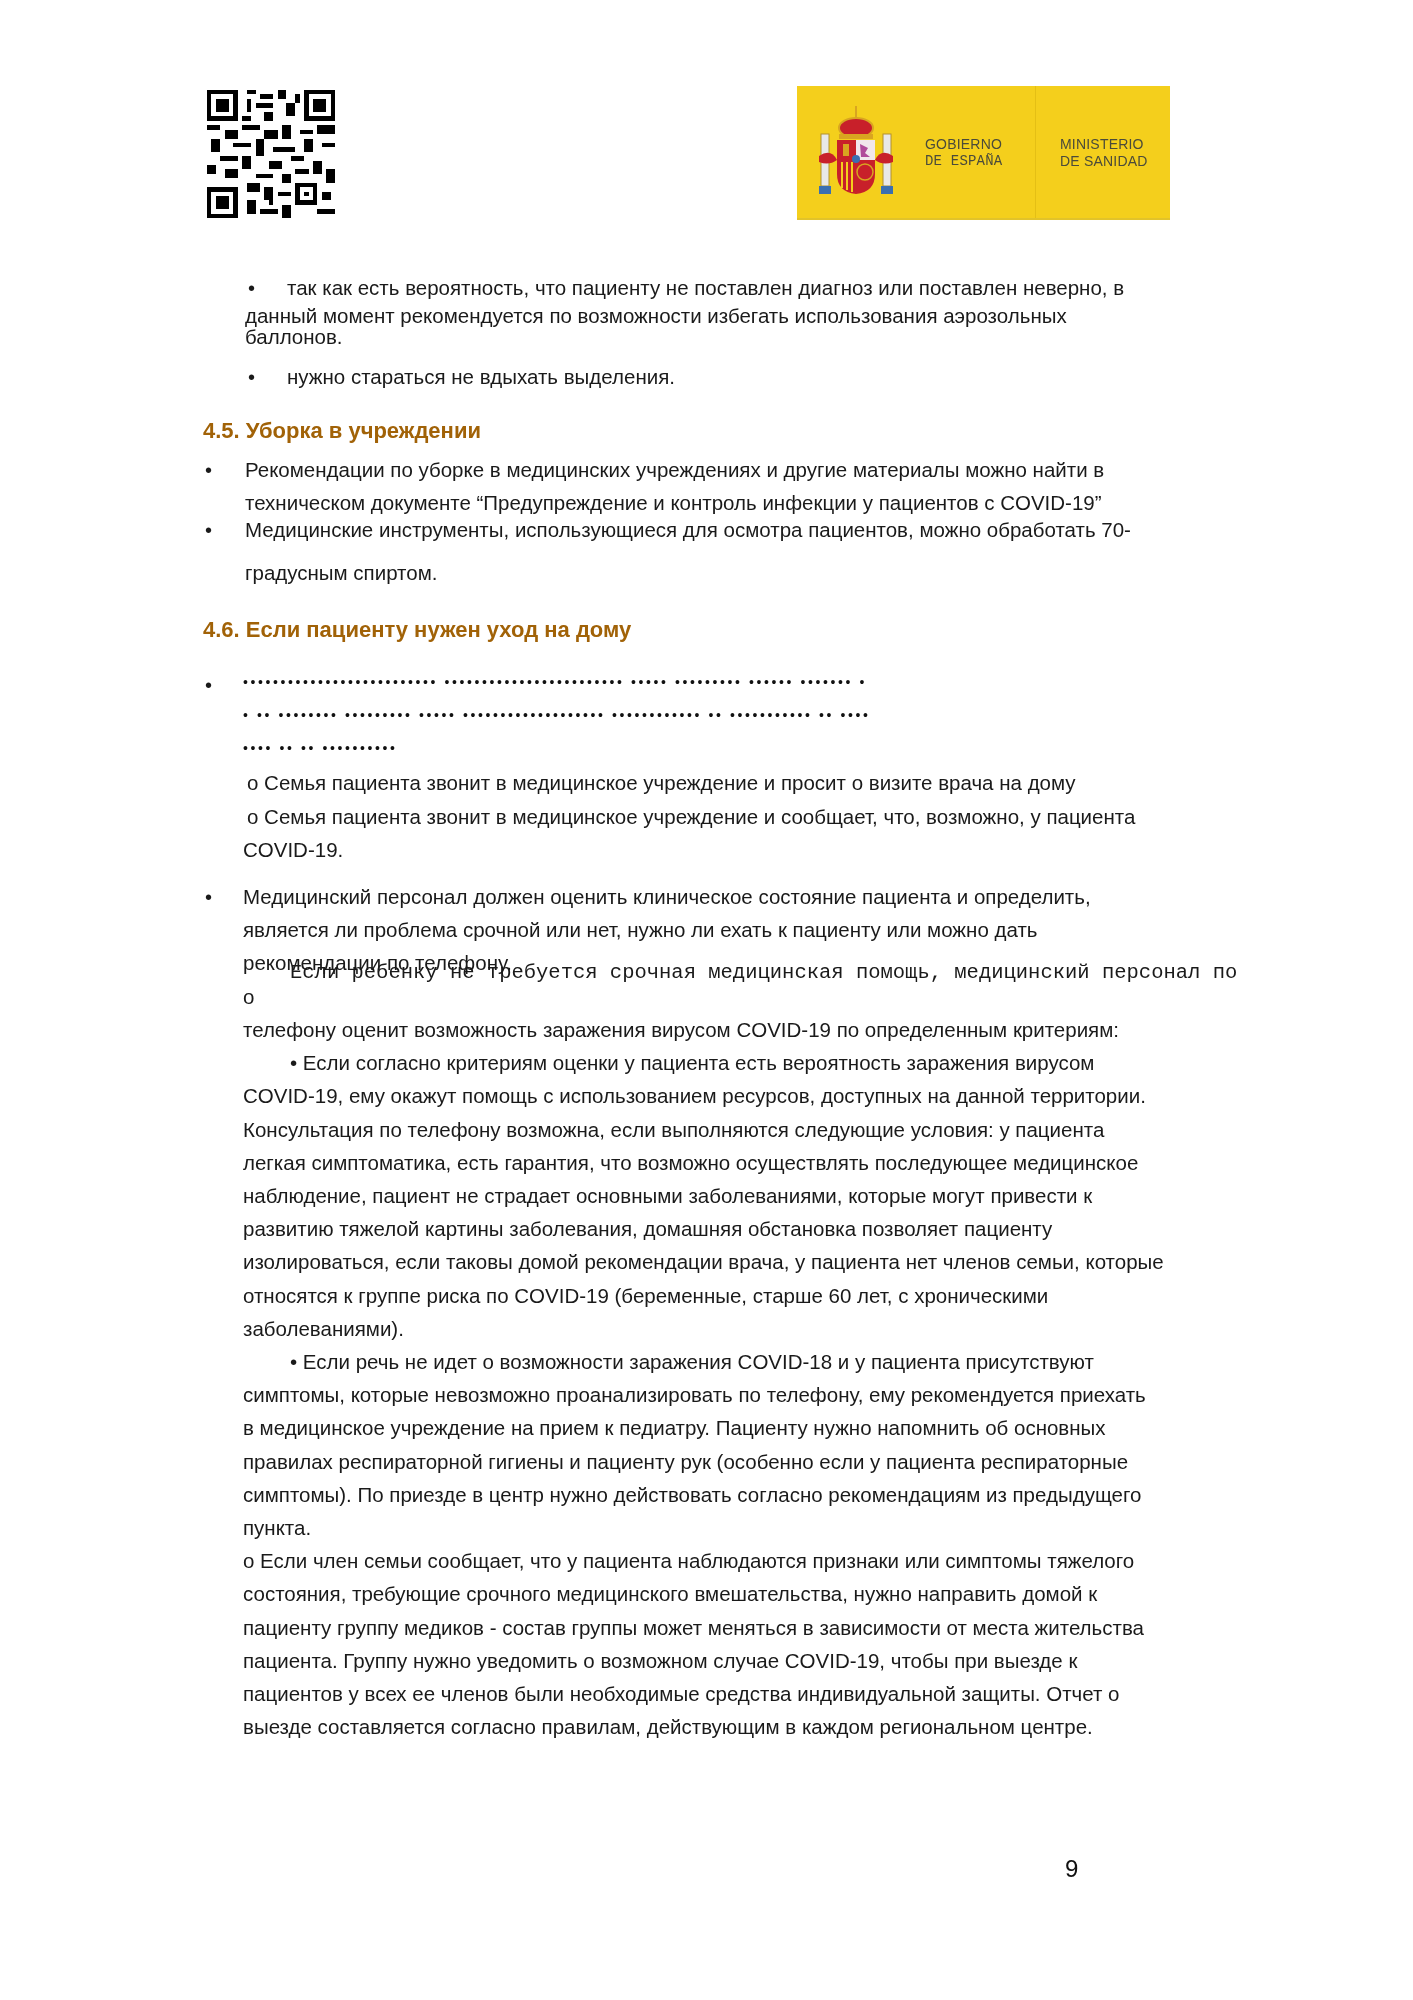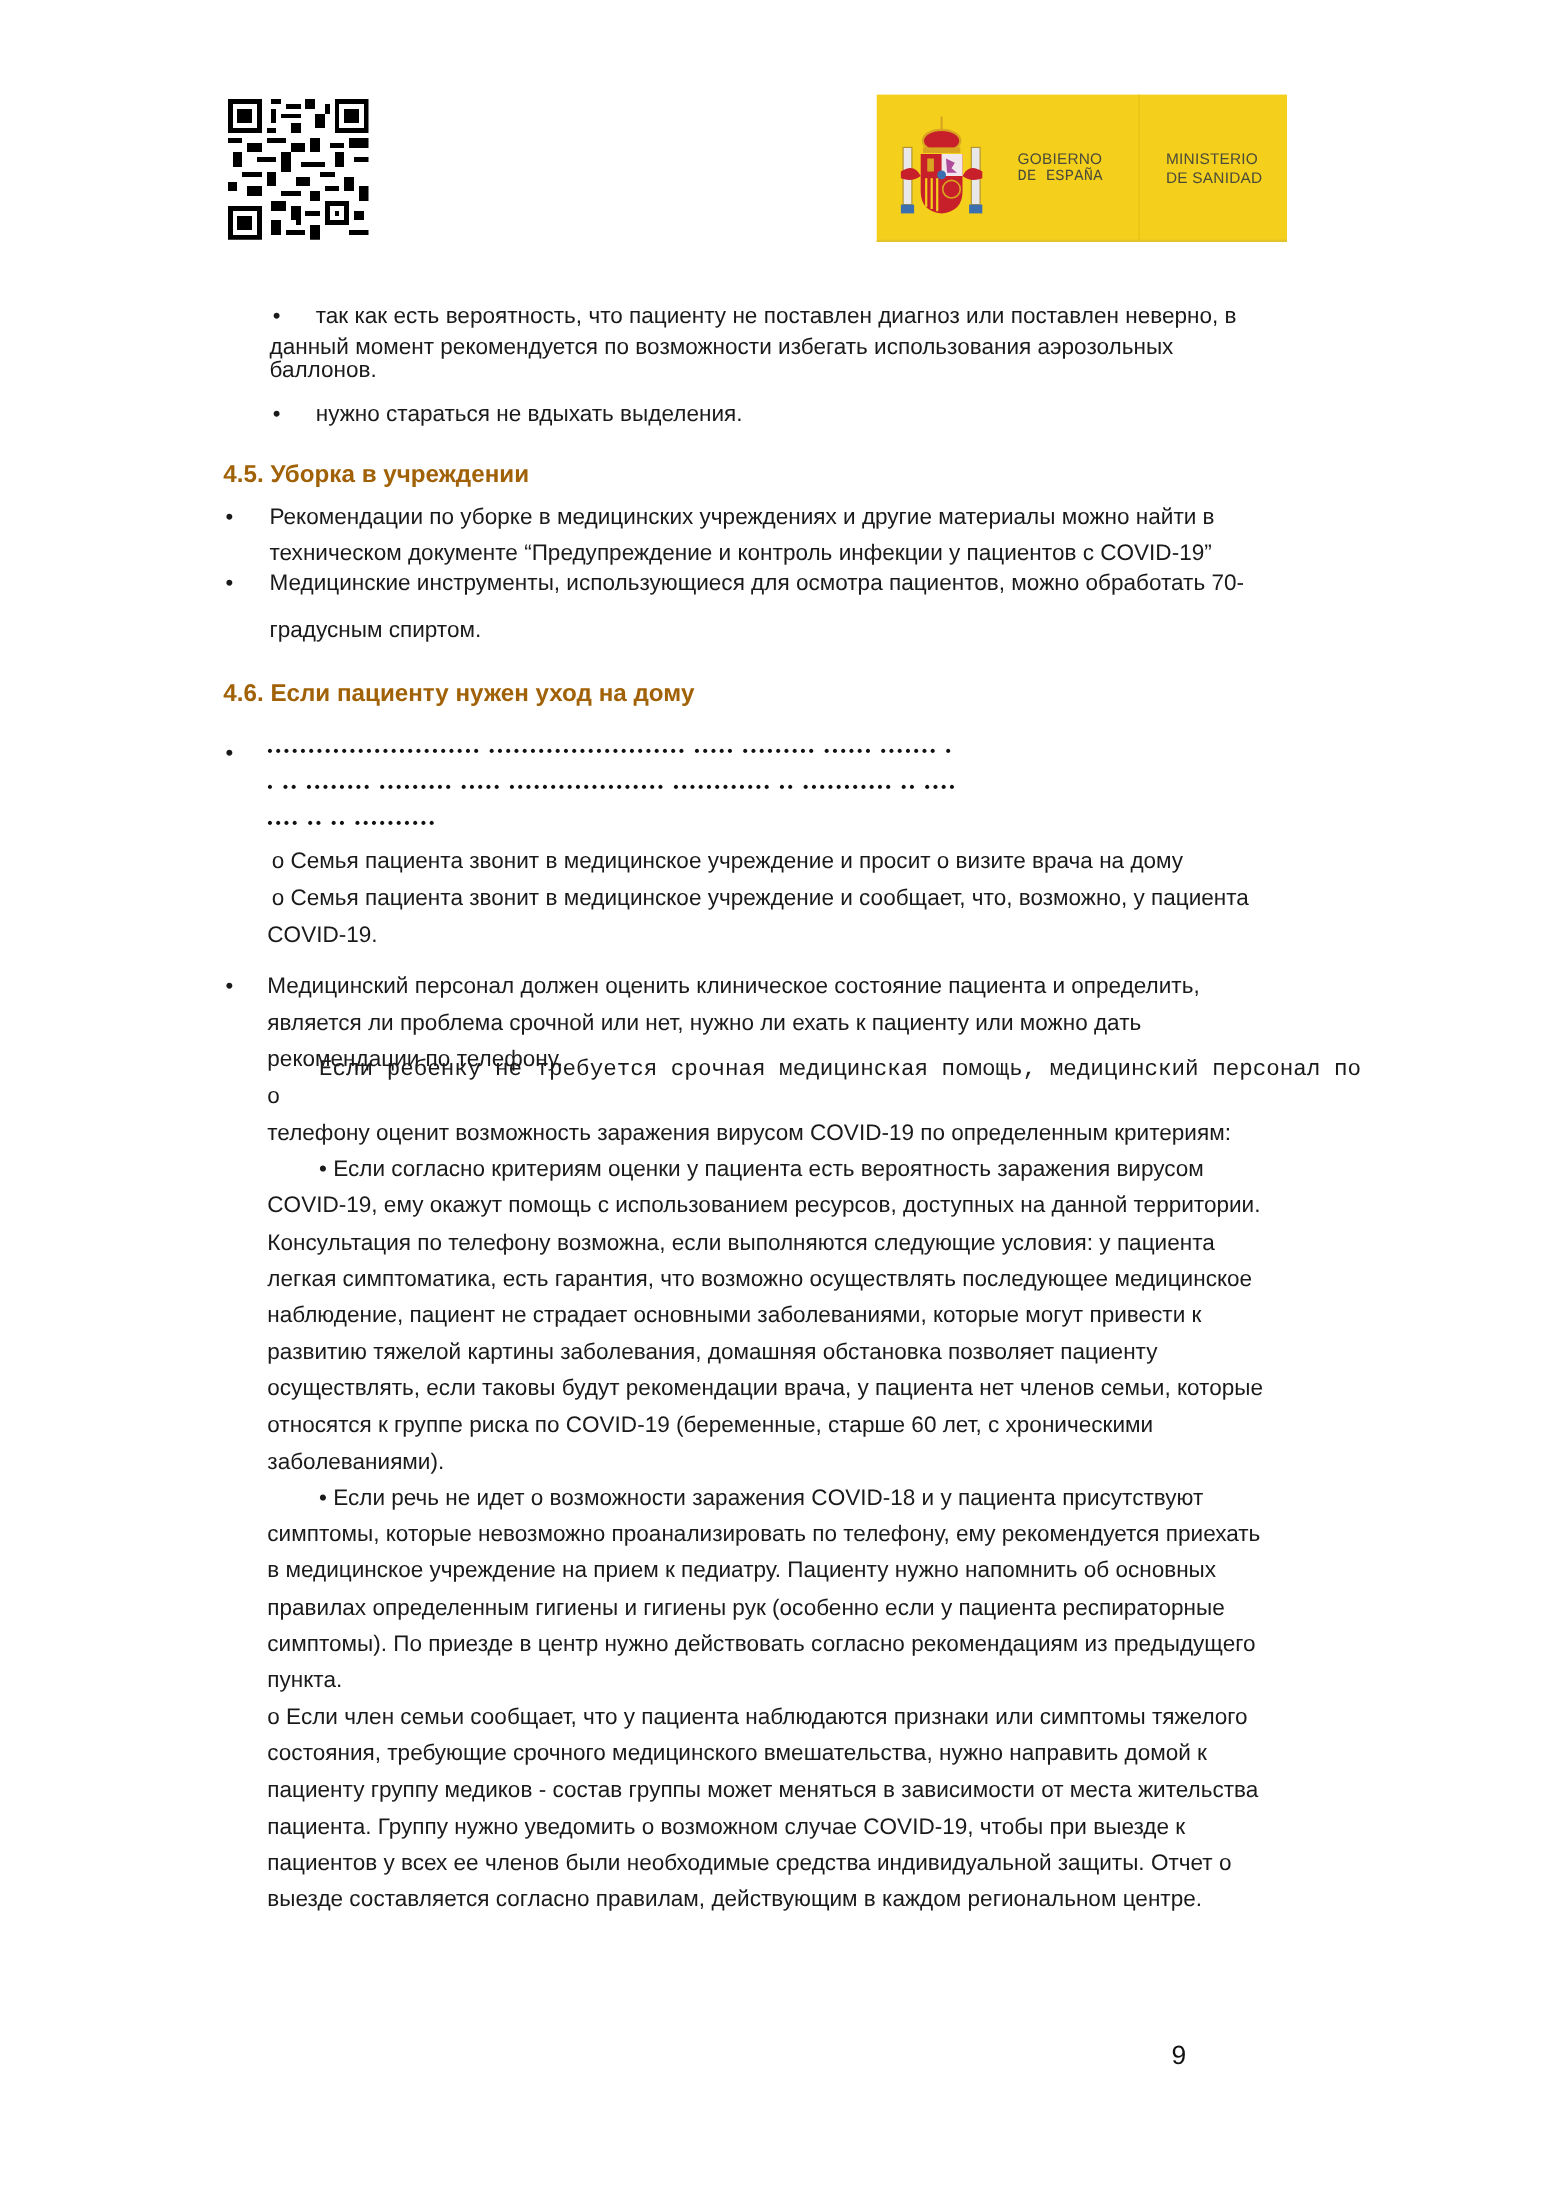--- a/index.html
+++ b/index.html
@@ -135,28 +135,28 @@
 <div class="ln" style="left:243px;top:984px;">о</div>
 <div class="ln" style="left:290px;top:960px;font-family:Liberation Mono, monospace;">Если ребенку не требуется срочная медицинская помощь, медицинский персонал по</div>
 <div class="ln" style="left:243px;top:1017px;">телефону оценит возможность заражения вирусом COVID-19 по определенным критериям:</div>
 
 <div class="ln" style="left:290px;top:1050px;">• Если согласно критериям оценки у пациента есть вероятность заражения вирусом</div>
 <div class="ln" style="left:243px;top:1083px;">COVID-19, ему окажут помощь с использованием ресурсов, доступных на данной территории.</div>
 <div class="ln" style="left:243px;top:1117px;">Консультация по телефону возможна, если выполняются следующие условия: у пациента</div>
 <div class="ln" style="left:243px;top:1150px;">легкая симптоматика, есть гарантия, что возможно осуществлять последующее медицинское</div>
 <div class="ln" style="left:243px;top:1183px;">наблюдение, пациент не страдает основными заболеваниями, которые могут привести к</div>
 <div class="ln" style="left:243px;top:1216px;">развитию тяжелой картины заболевания, домашняя обстановка позволяет пациенту</div>
-<div class="ln" style="left:243px;top:1249px;">осуществлять, если таковы будут рекомендации врача, у пациента нет членов семьи, которые</div>
+<div class="ln" style="left:243px;top:1249px;">изолироваться, если таковы домой рекомендации врача, у пациента нет членов семьи, которые</div>
 <div class="ln" style="left:243px;top:1283px;">относятся к группе риска по COVID-19 (беременные, старше 60 лет, с хроническими</div>
 <div class="ln" style="left:243px;top:1316px;">заболеваниями).</div>
 
 <div class="ln" style="left:290px;top:1349px;">• Если речь не идет о возможности заражения  COVID-18 и у пациента присутствуют</div>
 <div class="ln" style="left:243px;top:1382px;">симптомы, которые невозможно проанализировать по телефону, ему рекомендуется приехать</div>
 <div class="ln" style="left:243px;top:1415px;">в медицинское учреждение на прием к педиатру. Пациенту нужно напомнить об основных</div>
-<div class="ln" style="left:243px;top:1449px;">правилах определенным гигиены и гигиены рук (особенно если у пациента респираторные</div>
+<div class="ln" style="left:243px;top:1449px;">правилах респираторной гигиены и пациенту рук (особенно если у пациента респираторные</div>
 <div class="ln" style="left:243px;top:1482px;">симптомы). По приезде в центр нужно действовать согласно рекомендациям из предыдущего</div>
 <div class="ln" style="left:243px;top:1515px;">пункта.</div>
 
 <div class="ln" style="left:243px;top:1548px;">о Если член семьи сообщает, что у пациента наблюдаются признаки или симптомы тяжелого</div>
 <div class="ln" style="left:243px;top:1581px;">состояния, требующие срочного медицинского вмешательства, нужно направить домой к</div>
 <div class="ln" style="left:243px;top:1615px;">пациенту группу медиков - состав группы может меняться в зависимости от места жительства</div>
 <div class="ln" style="left:243px;top:1648px;">пациента. Группу нужно уведомить о возможном случае COVID-19, чтобы при выезде к</div>
 <div class="ln" style="left:243px;top:1681px;">пациентов у всех ее членов были необходимые средства индивидуальной защиты. Отчет о</div>
 <div class="ln" style="left:243px;top:1714px;">выезде составляется согласно правилам, действующим в каждом региональном центре.</div>
 

